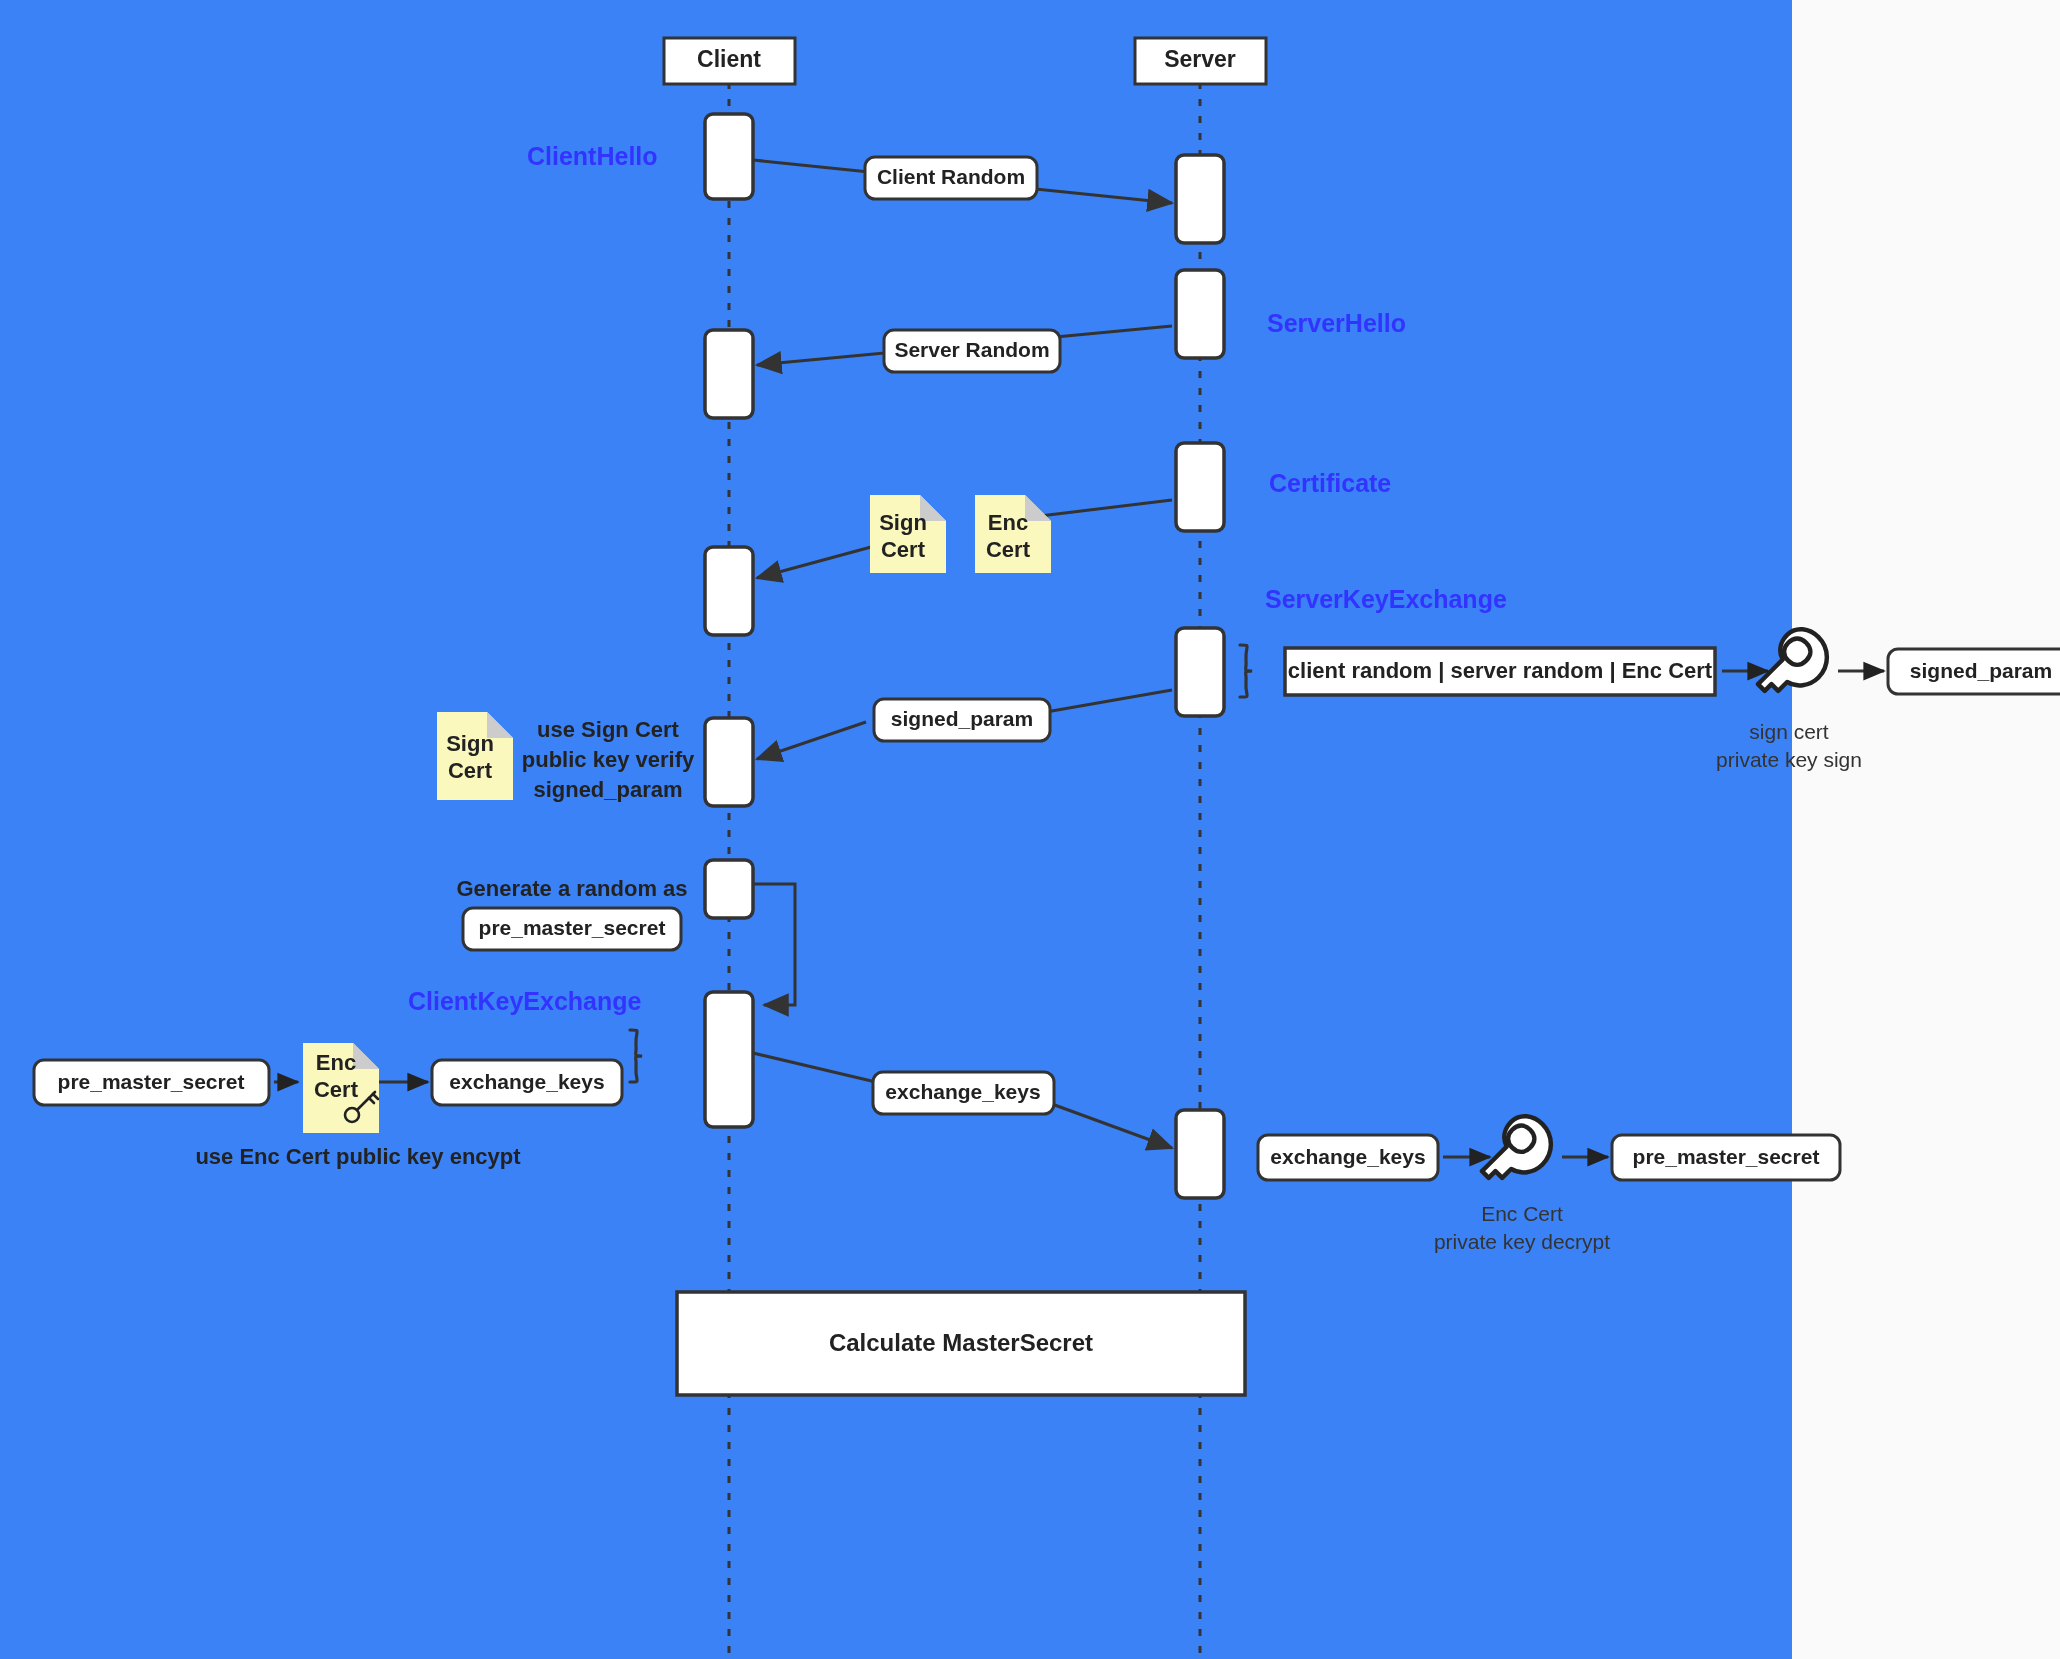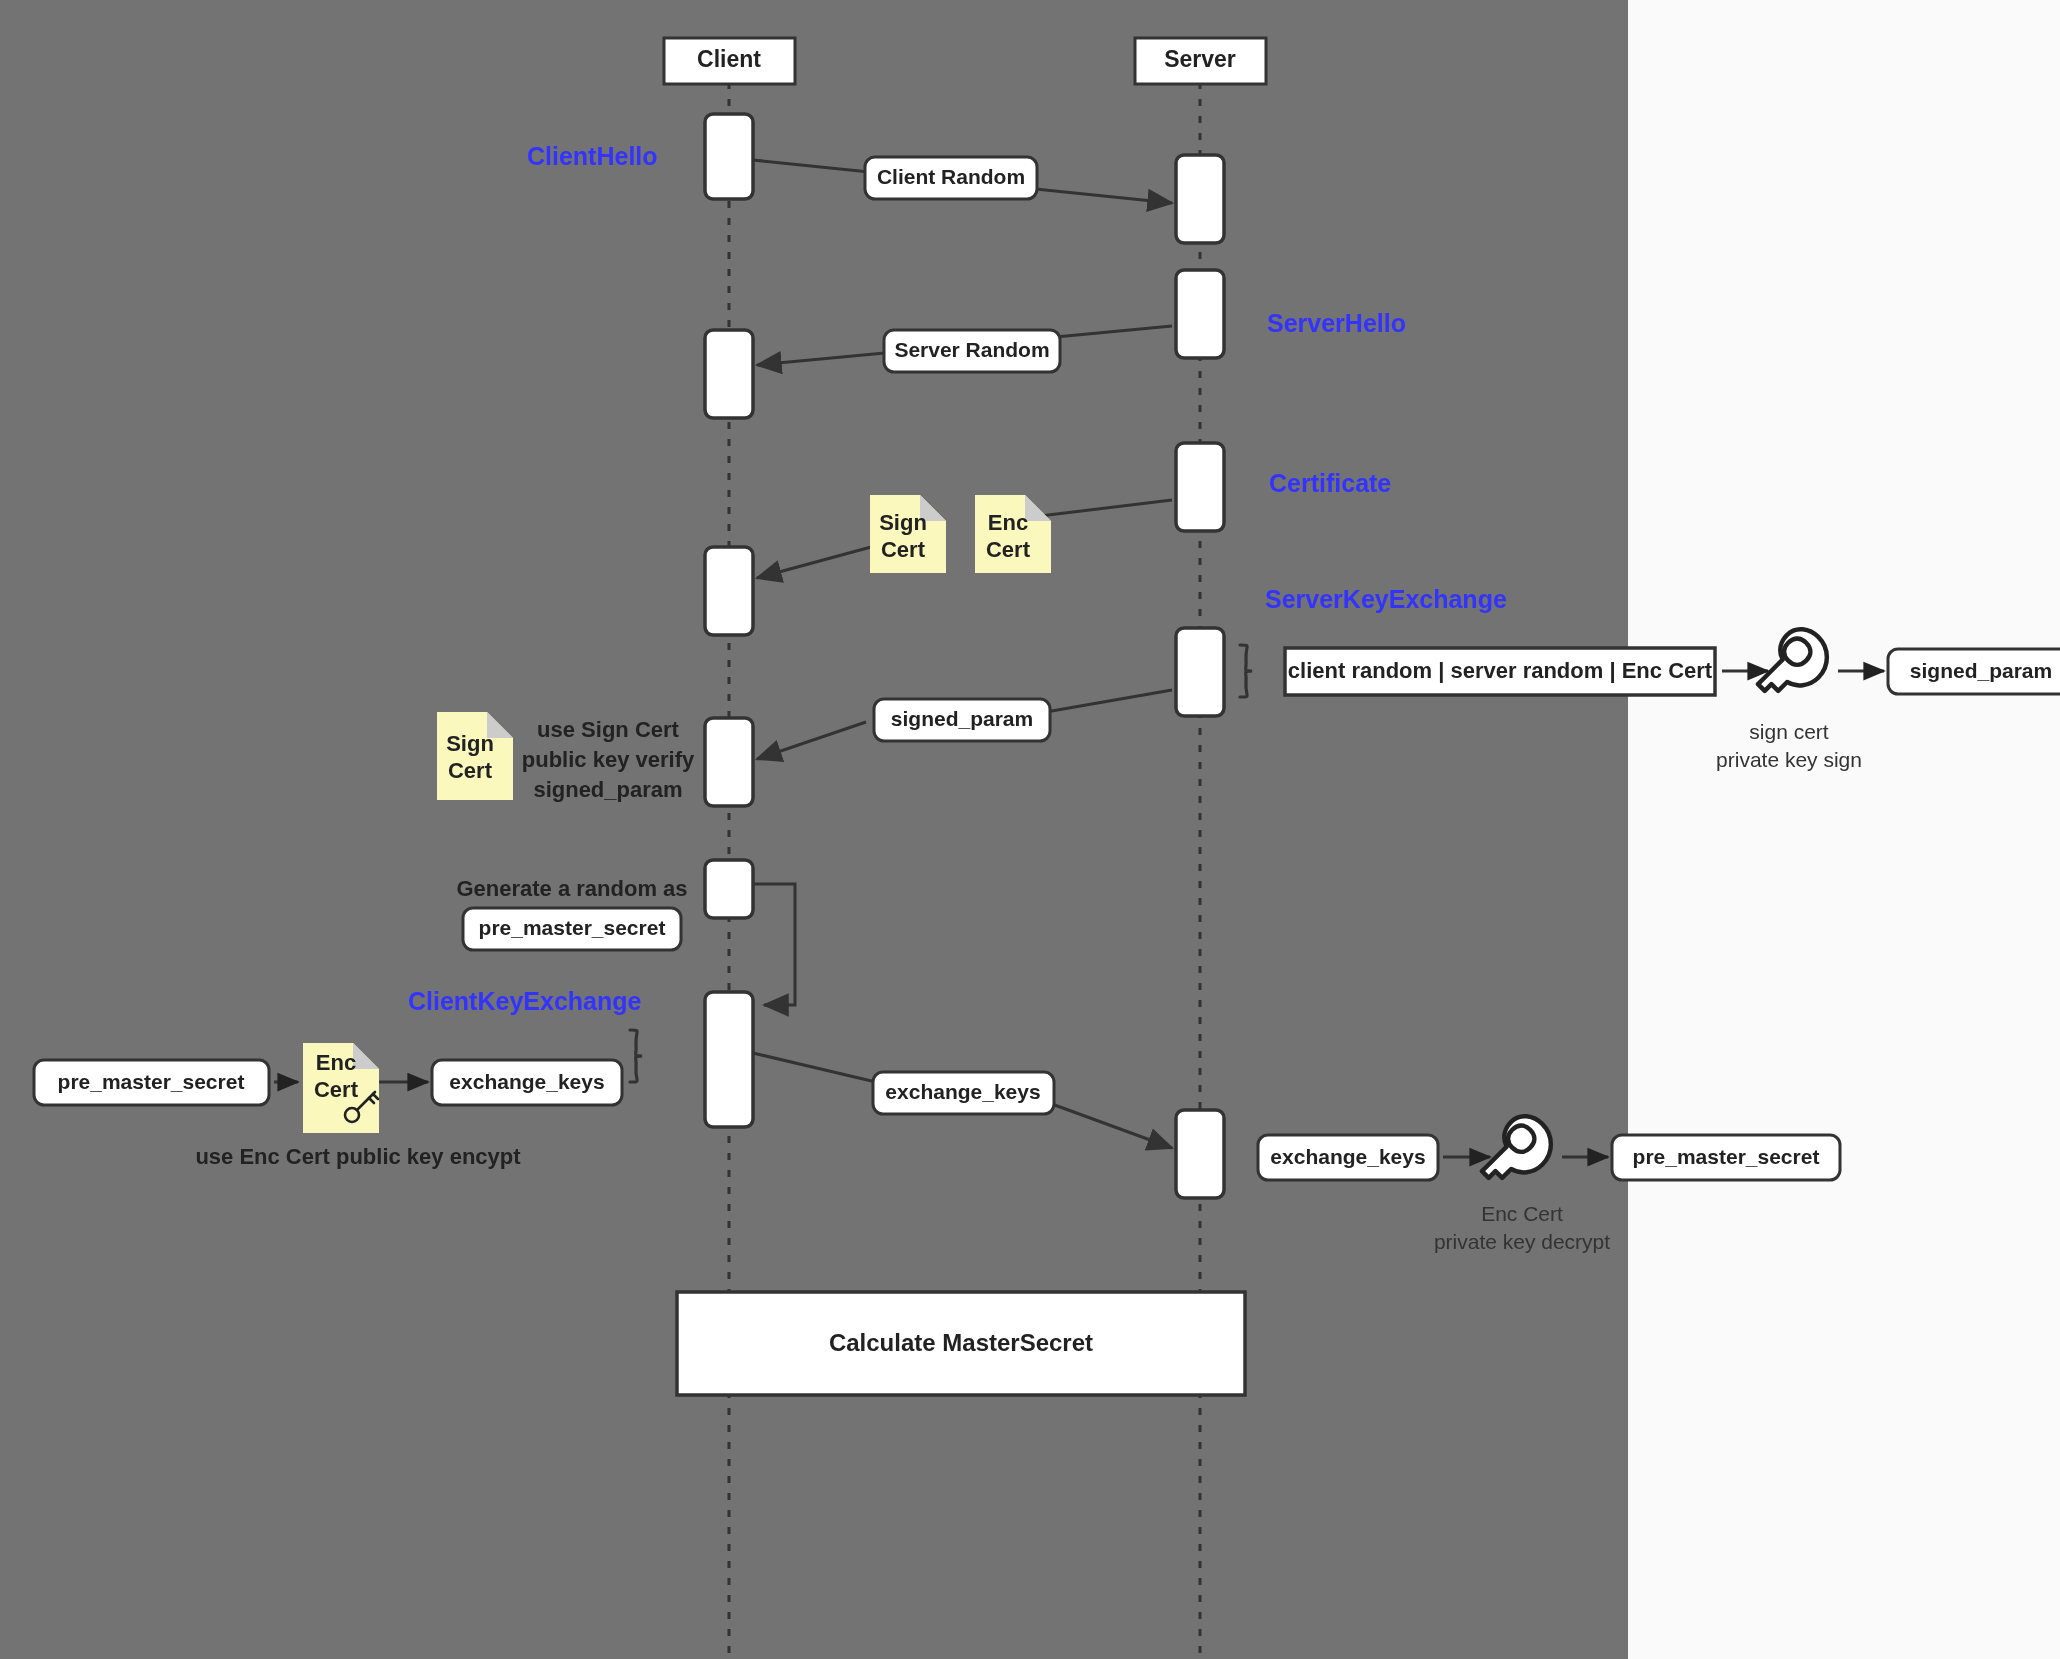--- a/index.html
+++ b/index.html
@@ -9,23 +9,23 @@
     background: #fafafa;
   }
   body {
     width: 2060px;
     height: 1659px;
     font-family: "Liberation Sans", sans-serif;
     overflow: hidden;
   }
   #canvas {
     position: relative;
-    width: 1628px;
+    width: 1792px;
     height: 1659px;
-    background: #737373;
+    background: #3b82f6;
   }
   svg#diagram {
     position: absolute;
     top: 0; left: 0;
     width: 2060px;
     height: 1659px;
   }
   .lifeline-head {
     fill: #ffffff;
     stroke: #333333;

